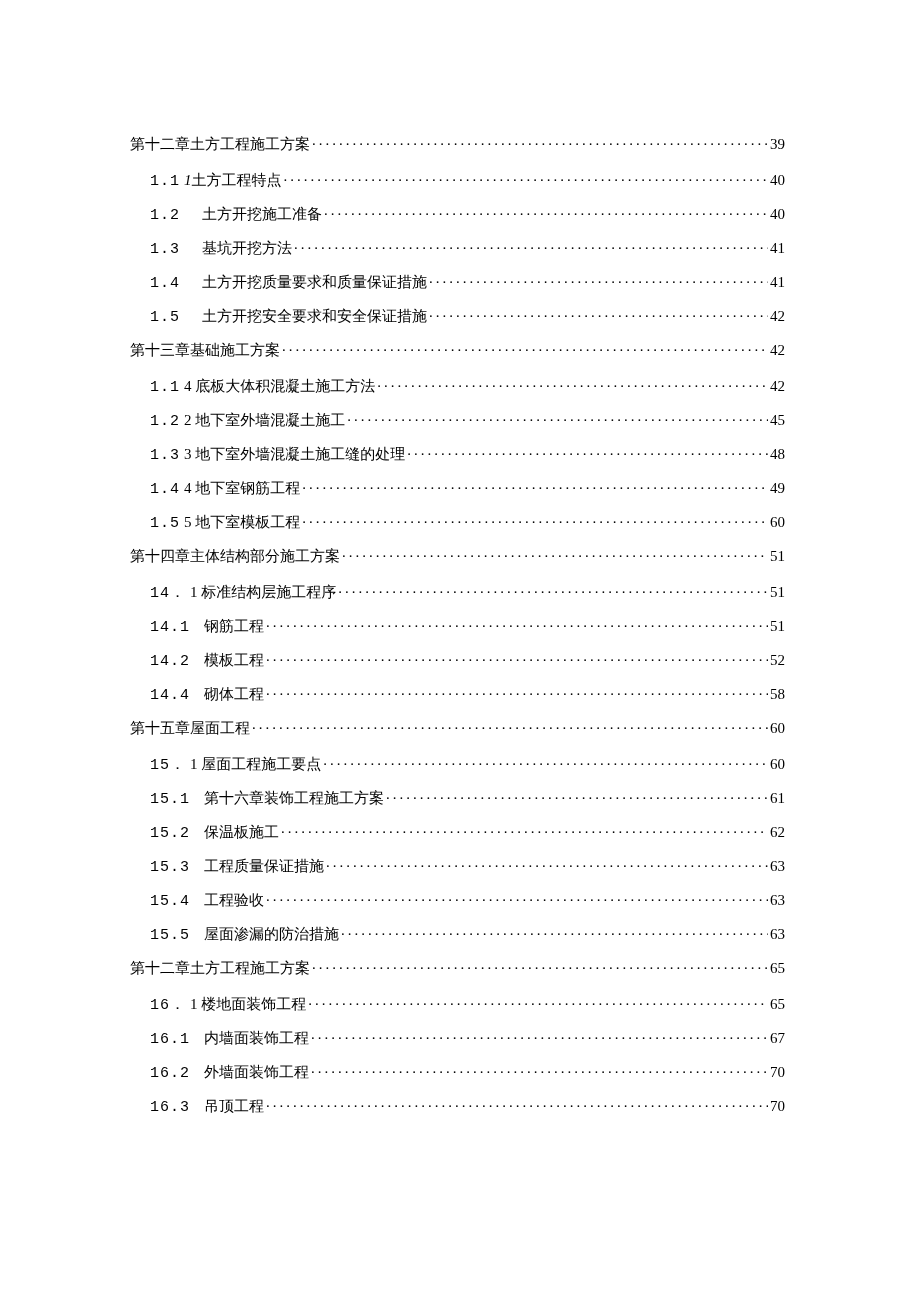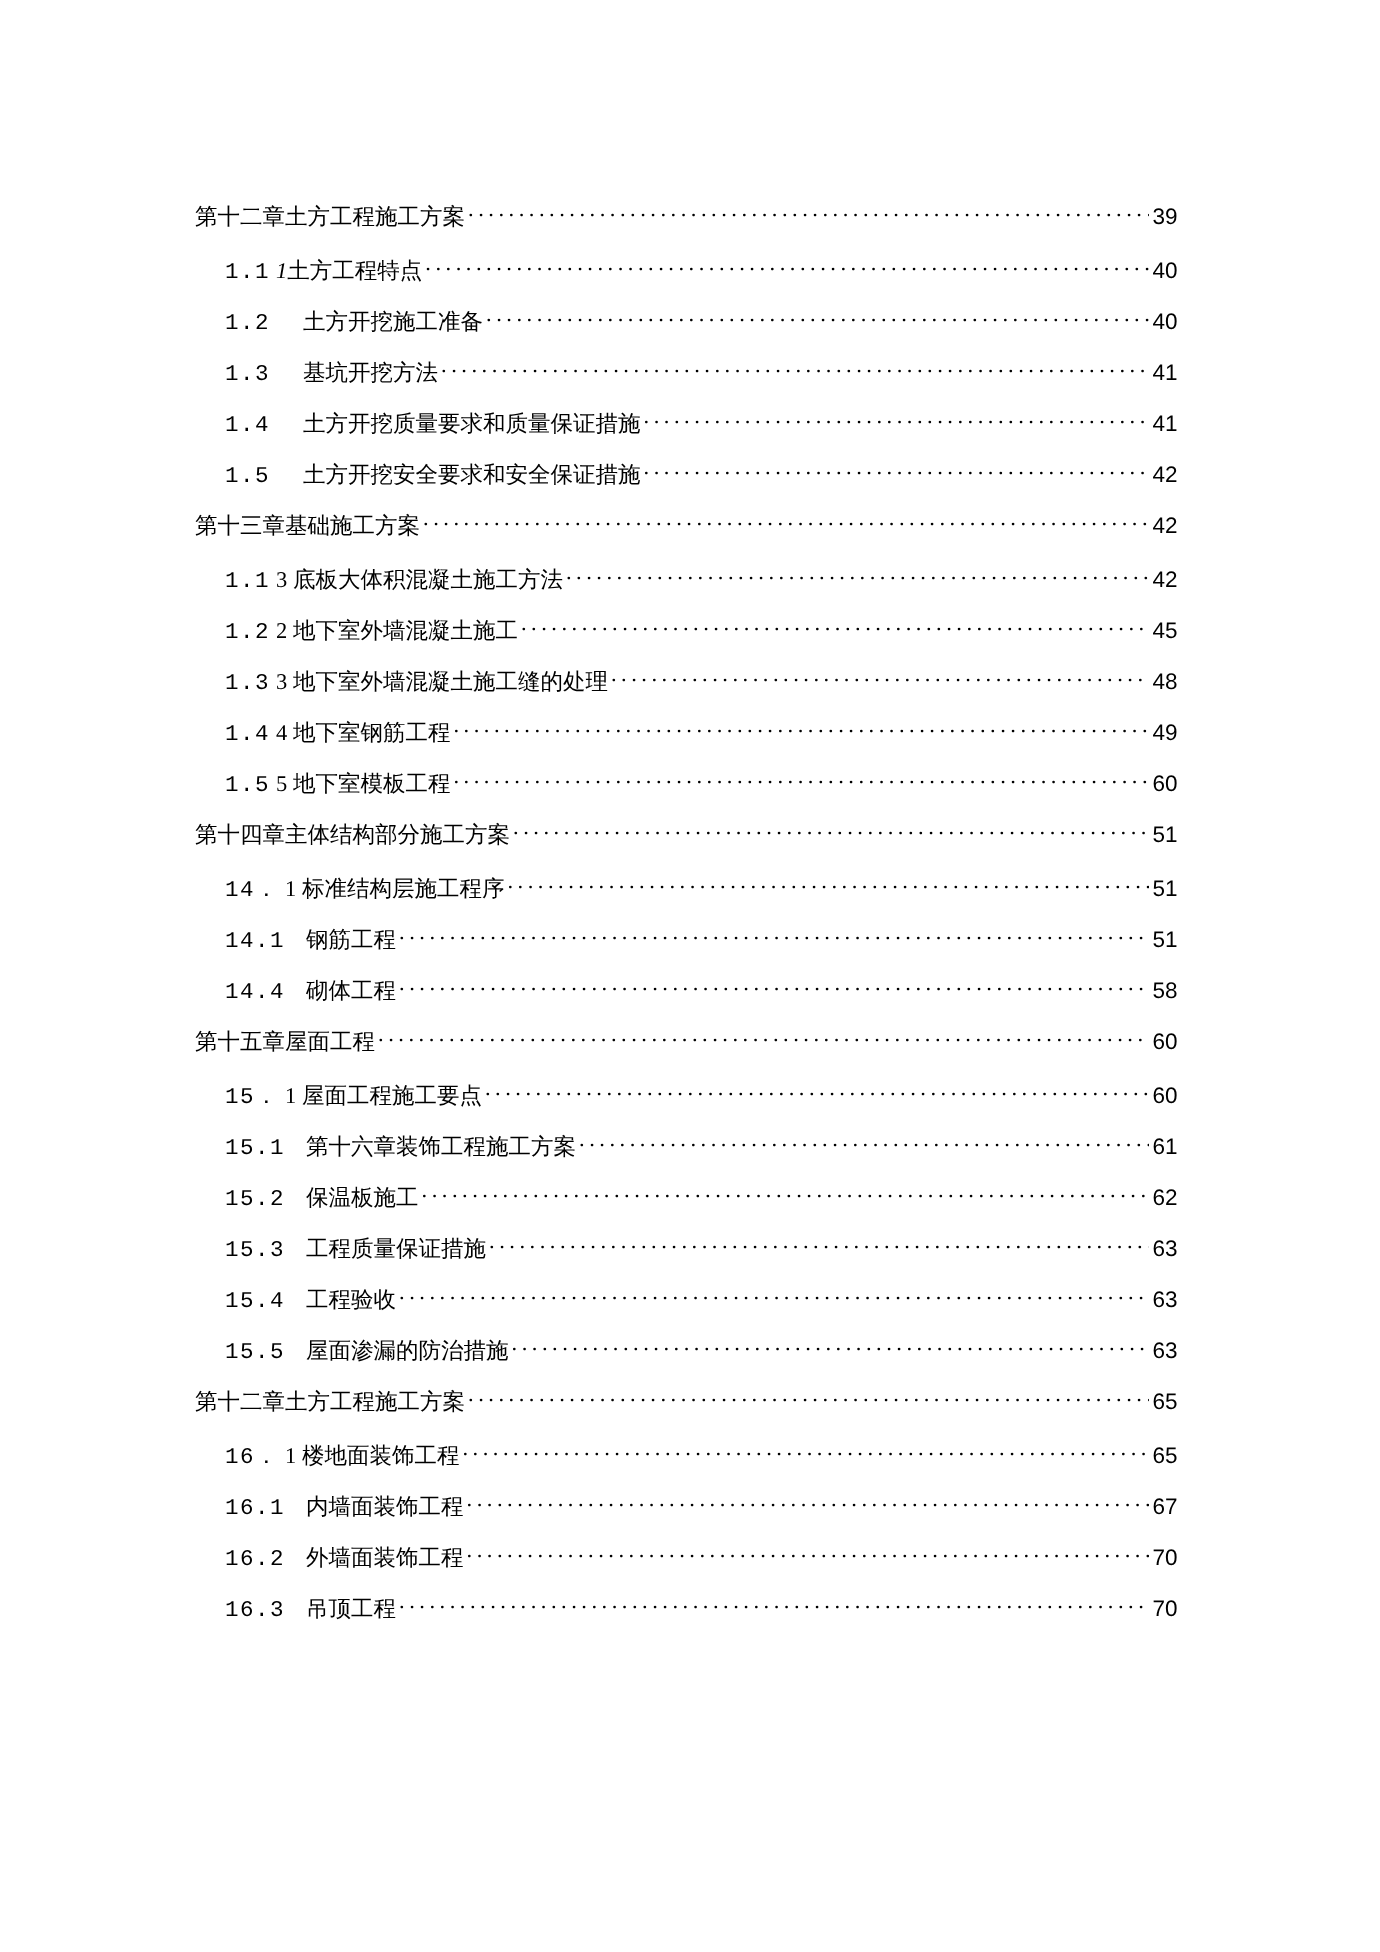--- a/index.html
+++ b/index.html
@@ -59,21 +59,21 @@
       content: "...............................................................................................................................................";
       position: absolute;
       left: 0;
       bottom: 0;
       letter-spacing: 3px;
       color: #000;
       font-family: "SimSun", serif;
     }
     .page {
       flex-shrink: 0;
-      font-family: Liberation Sans, sans-serif;
+      font-family: Liberation Serif, serif;
     }
   </style>
 </head>
 <body>
 
 <div id="toc-container">
     <div class="toc-entry chapter">
       <span class="title-text">第十二章土方工程施工方案</span>
       <span class="dots"></span>
       <span class="page">39</span>
@@ -116,21 +116,21 @@
       <span class="page">42</span>
     </div>
     <div class="toc-entry chapter">
       <span class="title-text">第十三章基础施工方案</span>
       <span class="dots"></span>
       <span class="page">42</span>
     </div>
     <div class="toc-entry sub group-first">
       <span class="num">1.1</span>
       <span class="num-gap" style="width: 4px;"></span>
-      <span class="title-text">3 底板大体积混凝土施工方法</span>
+      <span class="title-text">4 底板大体积混凝土施工方法</span>
       <span class="dots"></span>
       <span class="page">42</span>
     </div>
     <div class="toc-entry sub">
       <span class="num">1.2</span>
       <span class="num-gap" style="width: 4px;"></span>
       <span class="title-text">2 地下室外墙混凝土施工</span>
       <span class="dots"></span>
       <span class="page">45</span>
     </div>
@@ -166,20 +166,27 @@
       <span class="title-text">1 标准结构层施工程序</span>
       <span class="dots"></span>
       <span class="page">51</span>
     </div>
     <div class="toc-entry sub">
       <span class="num">14.1</span>
       <span class="num-gap" style="width: 14px;"></span>
       <span class="title-text">钢筋工程</span>
       <span class="dots"></span>
       <span class="page">51</span>
+    </div>
+    <div class="toc-entry sub">
+      <span class="num">14.2</span>
+      <span class="num-gap" style="width: 14px;"></span>
+      <span class="title-text">模板工程</span>
+      <span class="dots"></span>
+      <span class="page">52</span>
     </div>
     <div class="toc-entry sub">
       <span class="num">14.4</span>
       <span class="num-gap" style="width: 14px;"></span>
       <span class="title-text">砌体工程</span>
       <span class="dots"></span>
       <span class="page">58</span>
     </div>
     <div class="toc-entry chapter">
       <span class="title-text">第十五章屋面工程</span>

